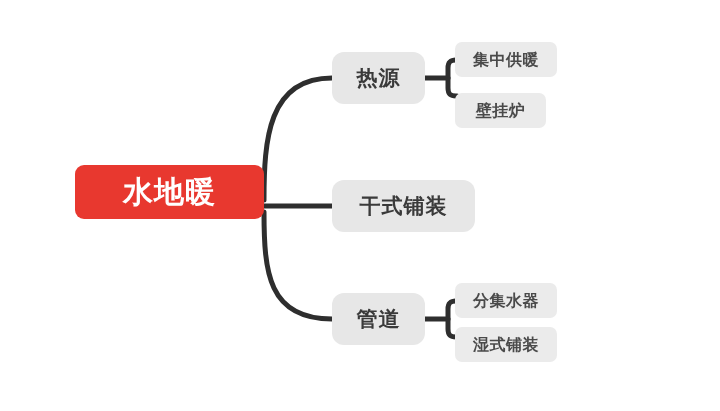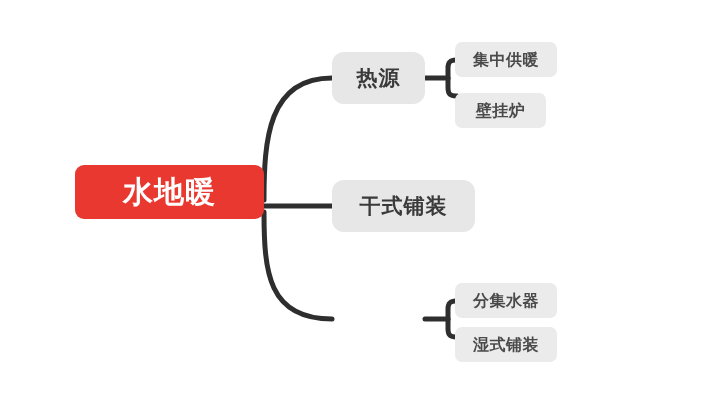--- a/index.html
+++ b/index.html
@@ -103,20 +103,23 @@
   </div>
 
   <div class="node node-l2 n-heat">
     <span>热源</span>
   </div>
 
   <div class="node node-l2 n-manif">
     <span>干式铺装</span>
   </div>
 
+  <div class="node node-l2 n-pipe">
+    <span>管道</span>
+  </div>
 
   <div class="node node-l3 n-central">
     <span>集中供暖</span>
   </div>
 
   <div class="node node-l3 n-boiler">
     <span>壁挂炉</span>
   </div>
 
   <div class="node node-l3 n-dry">

